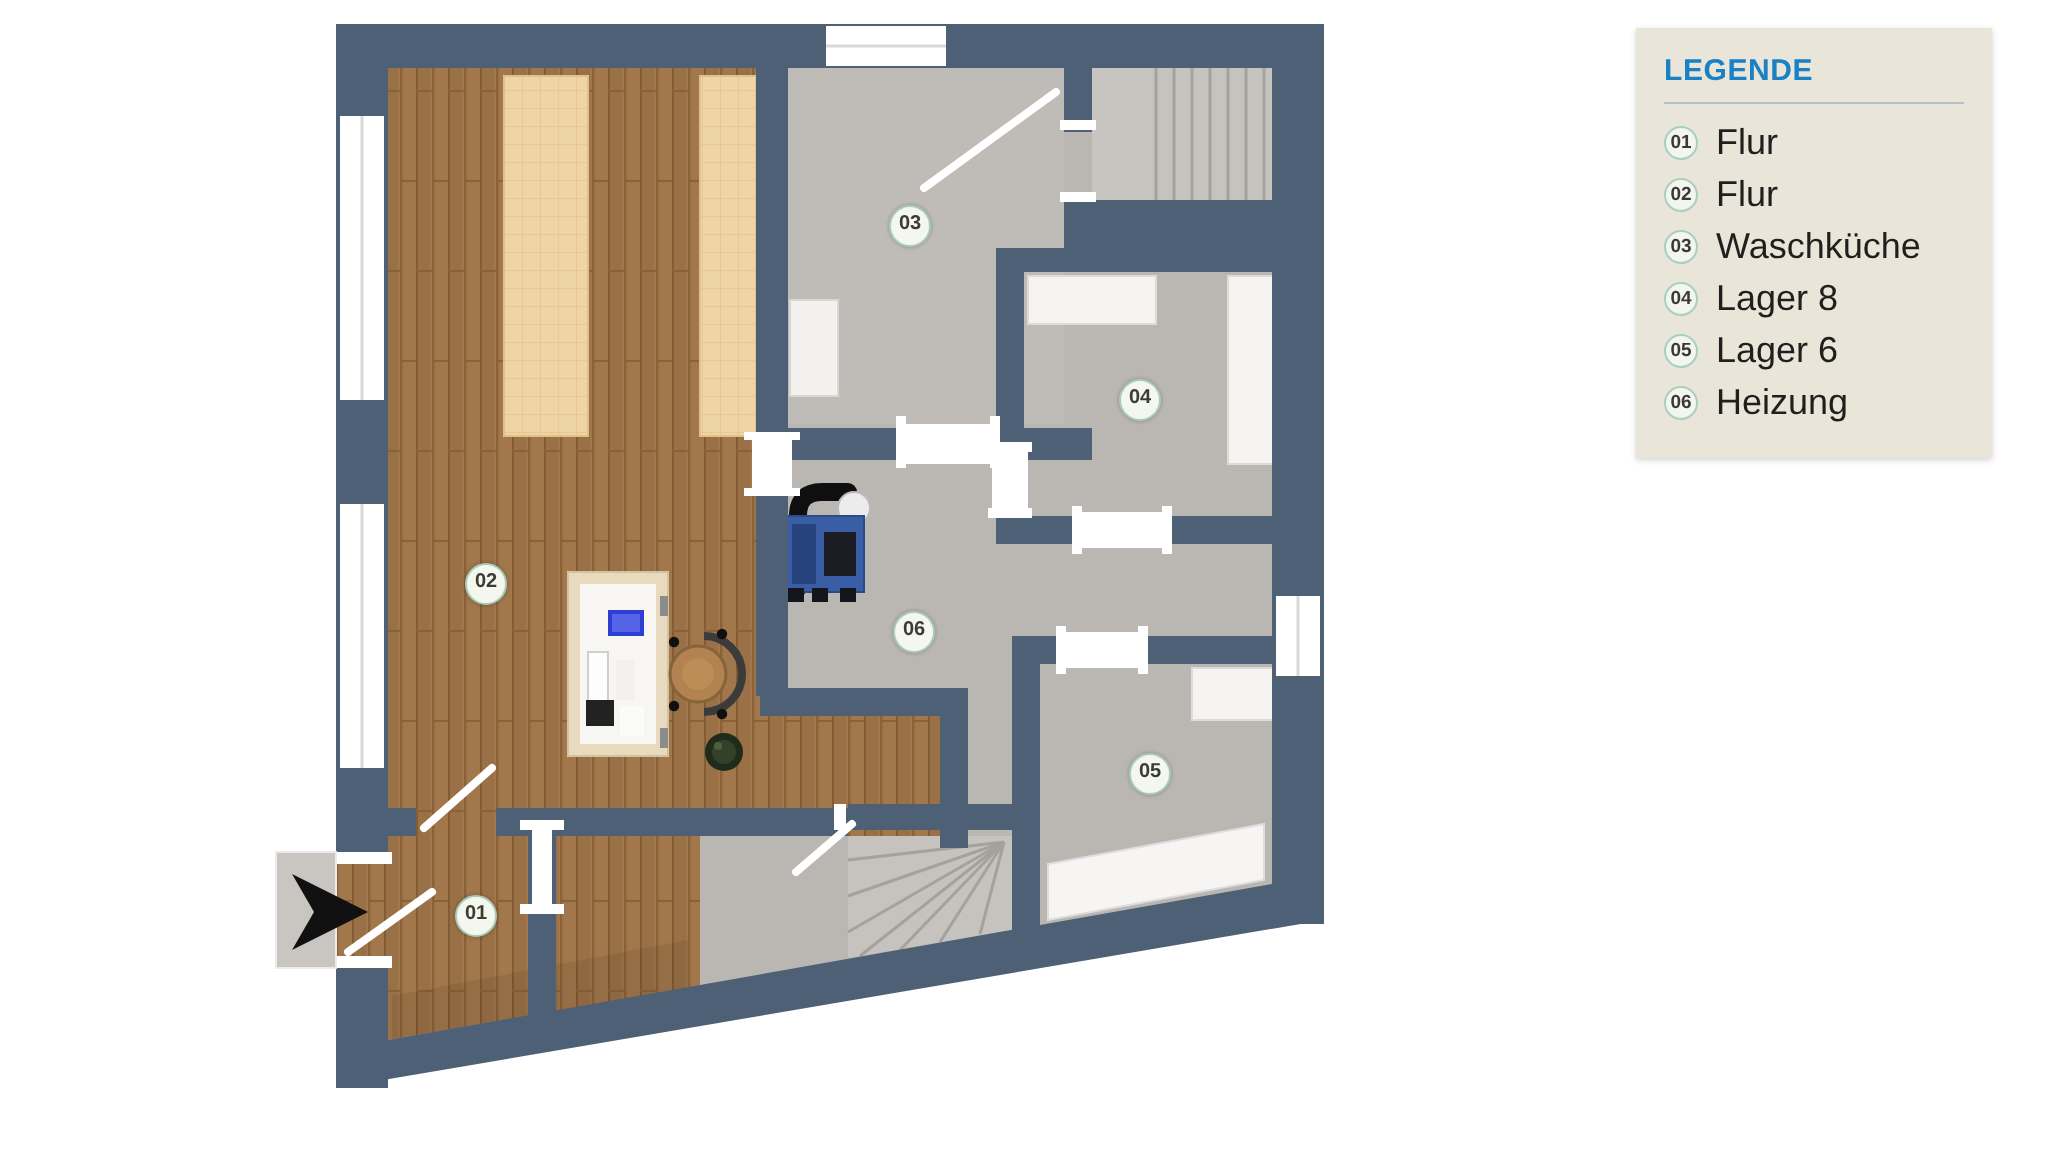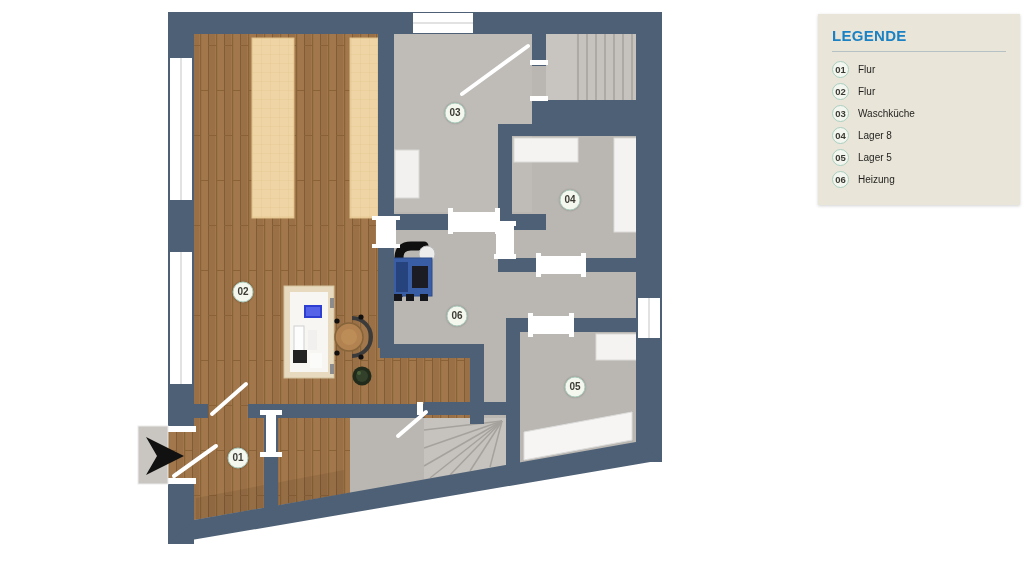--- a/index.html
+++ b/index.html
@@ -5,30 +5,30 @@
   html,body{margin:0;padding:0;background:#fff;}
   .stage{position:relative;width:1024px;height:576px;overflow:hidden;background:#fff;
          font-family:"Liberation Sans",sans-serif;
          --wall:#4e6076;--floor:#bab7b2;--stairs:#c6c3be;--legendBg:#e9e5d8;--accent:#1a82c4;}
   .plan-svg{position:absolute;left:0;top:0;}
   #room-badges{position:absolute;inset:0;pointer-events:none;}
   .room-badge{position:absolute;width:21px;height:21px;box-sizing:border-box;border-radius:50%;
               background:#f4f7ee;border:1.5px solid #a9cbbd;color:#3c3c34;
               font-size:10px;font-weight:bold;line-height:18px;text-align:center;
               transform:translate(-50%,-50%);box-shadow:0 0 2px rgba(0,0,0,.25);}
-  .legend{position:absolute;left:818px;top:14px;width:202px;box-sizing:border-box;
+  .legend{position:absolute;left:818px;top:14px;width:178px;box-sizing:border-box;
           background:var(--legendBg);padding:13px 14px 12px;box-shadow:0 1px 3px rgba(0,0,0,.18);}
   .legend h2{margin:0 0 7px;font-size:15px;font-weight:bold;color:var(--accent);letter-spacing:.3px;}
   .legend .divider{height:1px;background:#b6c1c6;margin:0 0 9px;}
   .legend ul{list-style:none;margin:0;padding:0;}
   .legend li{display:flex;align-items:center;gap:9px;margin-bottom:5px;}
   .legend-badge{flex:0 0 auto;width:17px;height:17px;box-sizing:border-box;border-radius:50%;
                 background:#f3f6ee;border:1px solid #a9cfc0;color:#3a3a33;
                 font-size:9.5px;font-weight:bold;display:flex;align-items:center;justify-content:center;}
-  .legend-label{font-size:10px;color:#1f1f1d;}
+  .legend-label{font-size:18px;color:#1f1f1d;}
 </style>
 </head>
 <body>
 
 <div class="stage" style="--wall: #4e6076; --floor: #bab7b2; --stairs: #c6c3be; --legendBg: #e9e5d8; --accent: #1a82c4;">
 
   <svg class="plan-svg" width="1024" height="576" viewBox="0 0 1024 576">
     <defs>
       <pattern id="wood" width="16" height="90" patternUnits="userSpaceOnUse">
         <rect width="16" height="90" fill="#a1774b"></rect>
@@ -227,21 +227,21 @@
         <li>
           <span class="legend-badge">03</span>
           <span class="legend-label">Waschküche</span>
         </li>
         <li>
           <span class="legend-badge">04</span>
           <span class="legend-label">Lager 8</span>
         </li>
         <li>
           <span class="legend-badge">05</span>
-          <span class="legend-label">Lager 5</span>
+          <span class="legend-label">Lager 6</span>
         </li>
         <li>
           <span class="legend-badge">06</span>
           <span class="legend-label">Heizung</span>
         </li>
       </ul>
   </aside>
 
 </div>
 

